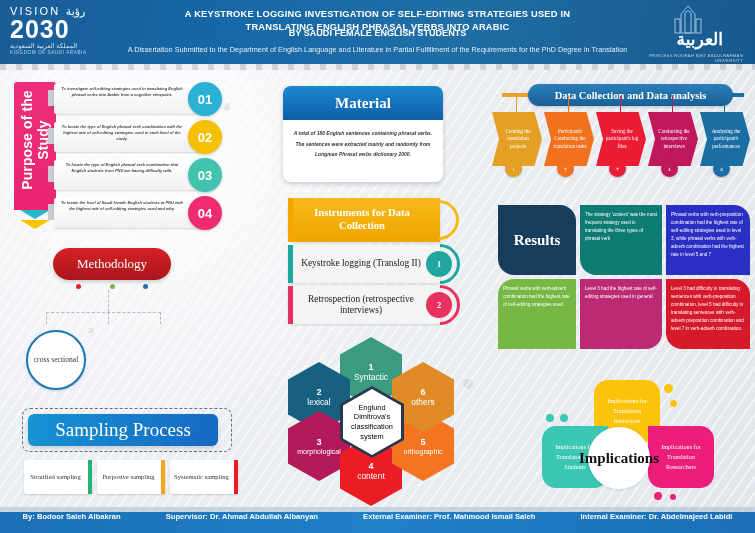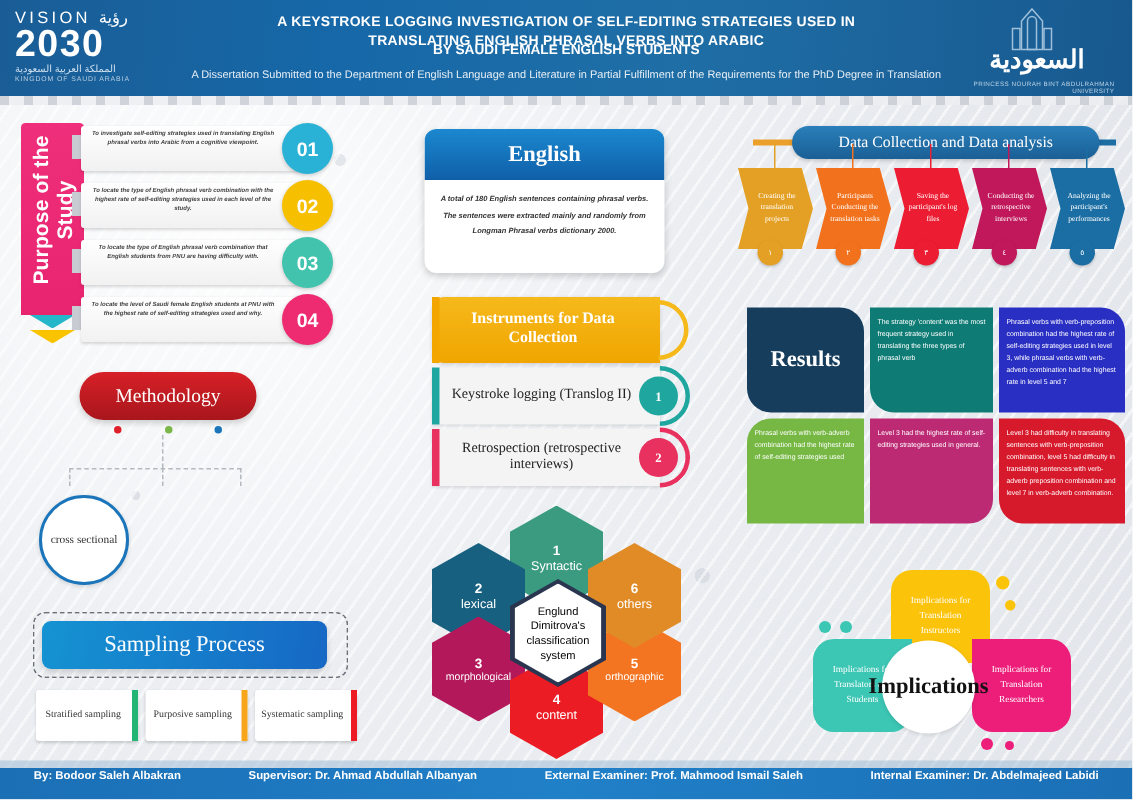--- a/index.html
+++ b/index.html
@@ -166,21 +166,21 @@
   #sampling-block { position:absolute; left: 18px; top: 408px; width: 225px; height: 96px; }
   .samp-outer {
     position:absolute; left:4px; top:0; width: 210px; height: 44px;
     border: 1.4px dashed #6a7078; border-radius: 8px;
   }
   .samp-title {
     position:absolute; left:10px; top:6px; width:190px; height:32px;
     background: linear-gradient(100deg,#1593d2 0%, #1668c4 100%);
     border-radius:6px; color:#fff;
     display:flex; align-items:center; justify-content:center;
-    font-family:"Liberation Serif", serif; font-size: 15px;
+    font-family:"Liberation Serif", serif; font-size: 19px;
     box-shadow: 0 2px 4px rgba(0,0,0,.16);
   }
   .samp-items { position:absolute; left: 6px; top: 52px; width: 215px; display:flex; gap:5px; }
   .s-item {
     position:relative; width: 68px; height: 34px; background:#fff;
     border-radius: 2px 6px 2px 2px;
     box-shadow: 0 1px 2px rgba(0,0,0,.16);
     display:flex; align-items:center; justify-content:center;
     text-align:center; font-family:"Liberation Serif", serif; font-size: 6.6px;
     color:#333; line-height:1.45; padding-right:5px;
@@ -278,21 +278,21 @@
   .h5 { left:110px; top: 76px; background:#f47521; }
   .h4 { left: 58px; top:101px; background:#ec1c24; }
 
   
   #dca-block { position:absolute; left: 492px; top: 84px; width: 256px; height: 104px; }
   .dca-title {
     position:absolute; left: 36px; top: 0; width: 205px; height: 22px;
     background: linear-gradient(180deg,#2a7fba 0%, #1a5f95 100%);
     border-radius: 11px; color:#fff;
     display:flex; align-items:center; justify-content:center;
-    font-family:"Liberation Serif", serif; font-size: 10.5px; font-weight:normal;
+    font-family:"Liberation Serif", serif; font-size: 10.5px; font-weight:bold;
     box-shadow: 0 1px 3px rgba(0,0,0,.2);
   }
   .dca-lead-l { position:absolute; left: 10px; top: 9px; width: 30px; height:4px; background:#eca02c; }
   .dca-lead-r { position:absolute; right: 4px; top: 9px; width: 26px; height:4px; background:#1c6ea3; }
   .dca-steps { position:absolute; left:0; top: 28px; width: 256px; display:flex; gap: 2px; }
   .step { position:relative; width: 50px; }
   .step .stem { position:absolute; left:24px; top:-16px; width:1px; height:16px; }
   .step .chev {
     position:relative; width: 50px; height: 54px;
     clip-path: polygon(0 0, 85% 0, 100% 50%, 85% 100%, 0 100%, 14% 50%);
@@ -381,21 +381,21 @@
     <div class="hdr-sub">BY SAUDI FEMALE ENGLISH STUDENTS</div>
     <div class="hdr-note">A Dissertation Submitted to the Department of English Language and Literature in Partial Fulfillment of the Requirements for the  PhD Degree in Translation</div>
 
     <div class="uni-logo">
       <svg width="34" height="30" viewBox="0 0 34 30" style="position:absolute;right:44px;top:2px;">
         <path d="M17 1 L24 9 L24 28 L10 28 L10 9 Z" fill="none" stroke="#9fc0da" stroke-width="1"></path>
         <path d="M17 6 a3 3 0 0 1 3 3 v19 h-6 V9 a3 3 0 0 1 3 -3 z" fill="none" stroke="#9fc0da" stroke-width="1"></path>
         <rect x="4" y="14" width="5" height="14" fill="none" stroke="#9fc0da" stroke-width="1"></rect>
         <rect x="25" y="14" width="5" height="14" fill="none" stroke="#9fc0da" stroke-width="1"></rect>
       </svg>
-      <div class="uni-ar" style="position:absolute;right:26px;top:26px;">السعودية</div>
+      <div class="uni-ar" style="position:absolute;right:26px;top:26px;">العربية</div>
       <div class="uni-en" style="position:absolute;right:6px;top:50px;">PRINCESS NOURAH BINT ABDULRAHMAN UNIVERSITY</div>
     </div>
   </div>
 
   <div id="purpose-block">
     <div class="purpose-ribbon">
       <span>Purpose of the Study</span>
     </div>
     <div class="ribbon-tail">
       <i class="rt1"></i>
@@ -462,21 +462,21 @@
       </div>
       <div class="s-item si3">
         <span>Systematic sampling</span>
           <i></i>
       </div>
     </div>
   </div>
 
   <div id="material-block">
     <div class="material-card">
-      <div class="material-head">English</div>
+      <div class="material-head">Material</div>
       <div class="material-body">
         <div>A total of 180 English sentences containing phrasal verbs.</div>
         <div>The sentences were extracted mainly and randomly from</div>
         <div>Longman Phrasal verbs dictionary 2000.</div>
       </div>
     </div>
   </div>
 
   <div id="instruments-block">
     <div class="inst-row">

